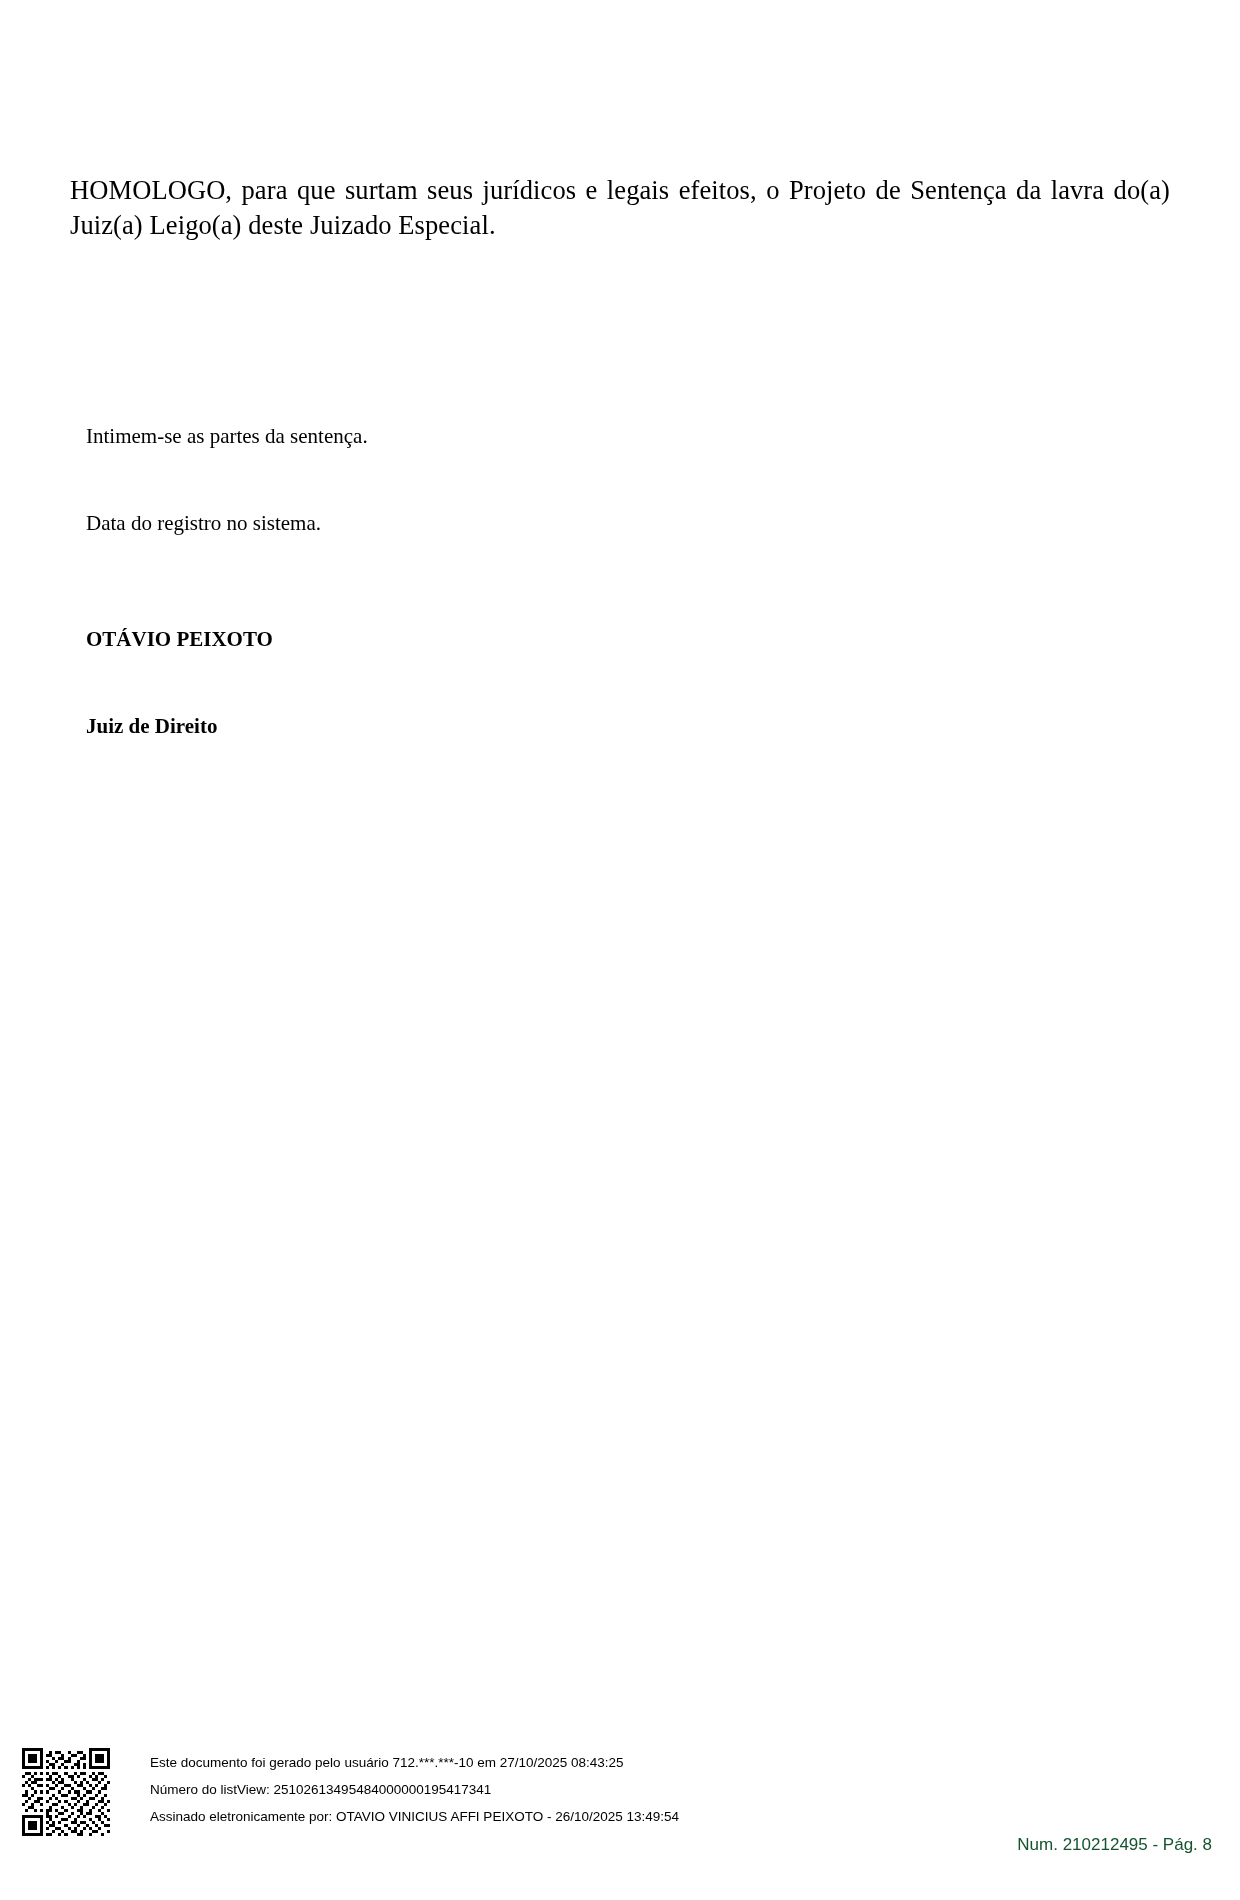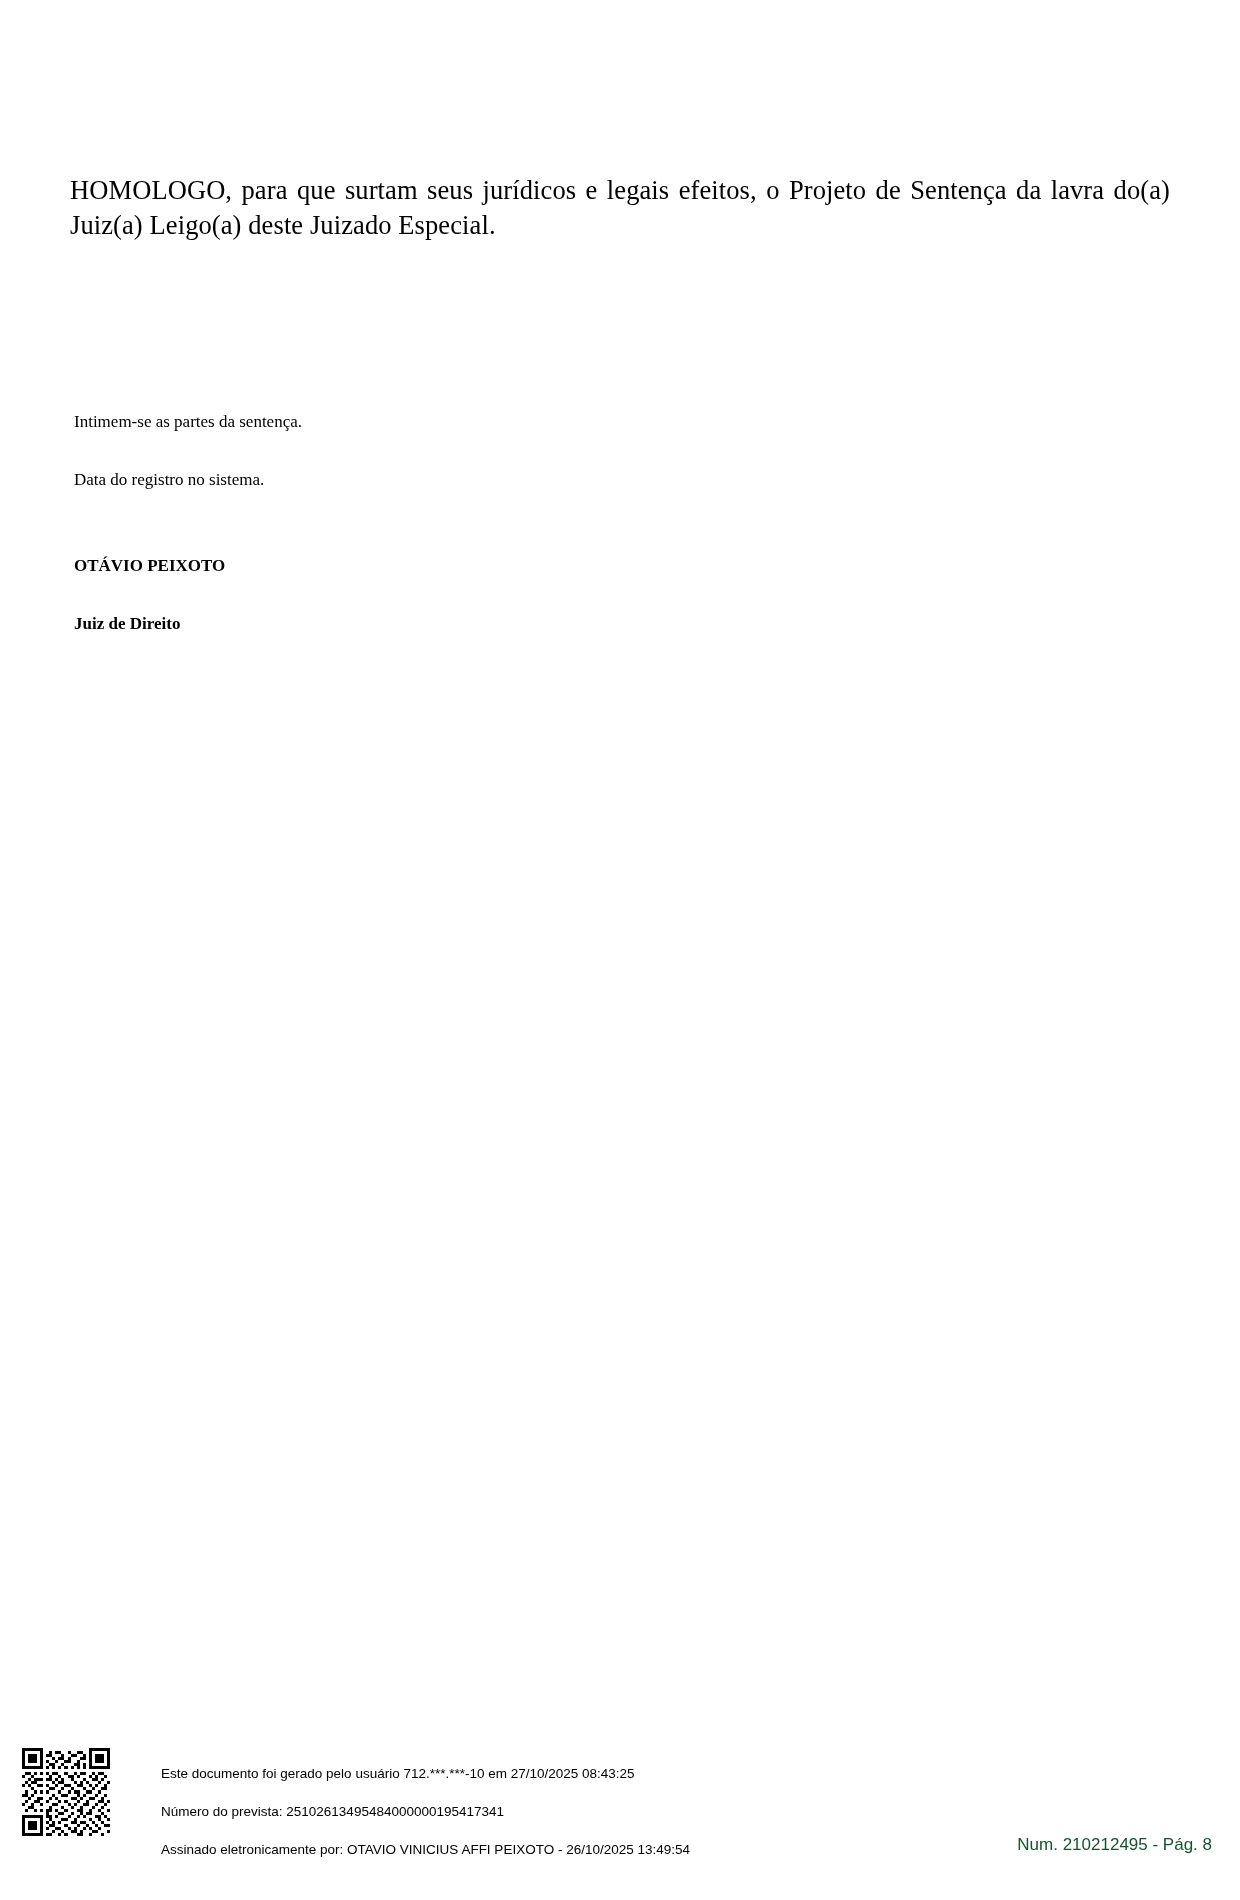--- a/index.html
+++ b/index.html
@@ -31,23 +31,23 @@
     margin: 13px 0 0 0;
     letter-spacing: 0.1px;
   }
   .para.justify-full {
     text-align: justify;
     text-align-last: left;
   }
   .gap-xl { height: 68px; }
   .gap-med { height: 28px; }
   .line-plain {
-    font-size: 17px;
+    font-size: 21px;
     line-height: 1.3;
-    margin: 4px;
+    margin: 16px;
   }
   .bold {
     font-weight: bold;
   }
   
   .footer {
     position: absolute;
     left: 0;
     top: 1730px;
     width: 1240px;
@@ -64,21 +64,21 @@
   .footer-text {
     position: absolute;
     left: 145px;
     top: 17px;
     font-family: "Liberation Sans", sans-serif;
     font-size: 13.5px;
     line-height: 1.62;
     color: #000000;
     white-space: nowrap;
   }
-  .footer-text div { margin: 16px; }
+  .footer-text div { margin: 5px; }
   .page-number {
     position: absolute;
     right: 28px;
     top: 105px;
     font-family: "Liberation Sans", sans-serif;
     font-size: 17px;
     color: #14532d;
     white-space: nowrap;
   }
 </style>
@@ -337,20 +337,20 @@
           <rect x="14" y="28" width="1" height="1"></rect>
             <rect x="18" y="28" width="2" height="1"></rect>
           <rect x="22" y="28" width="1" height="1"></rect>
             <rect x="26" y="28" width="1" height="1"></rect>
         </g>
       </svg>
     </div>
 
     <div class="footer-text">
       <div>Este documento foi gerado pelo usuário 712.***.***-10 em 27/10/2025 08:43:25</div>
-      <div>Número do prevista: 25102613495484000000195417341</div>
+      <div>Número do listView: 25102613495484000000195417341</div>
       <div>Assinado eletronicamente por: OTAVIO VINICIUS AFFI PEIXOTO - 26/10/2025 13:49:54</div>
     </div>
 
     <div class="page-number">Num. 210212495 - Pág. 8</div>
   </div>
 
 </div>
 
 </body></html>

